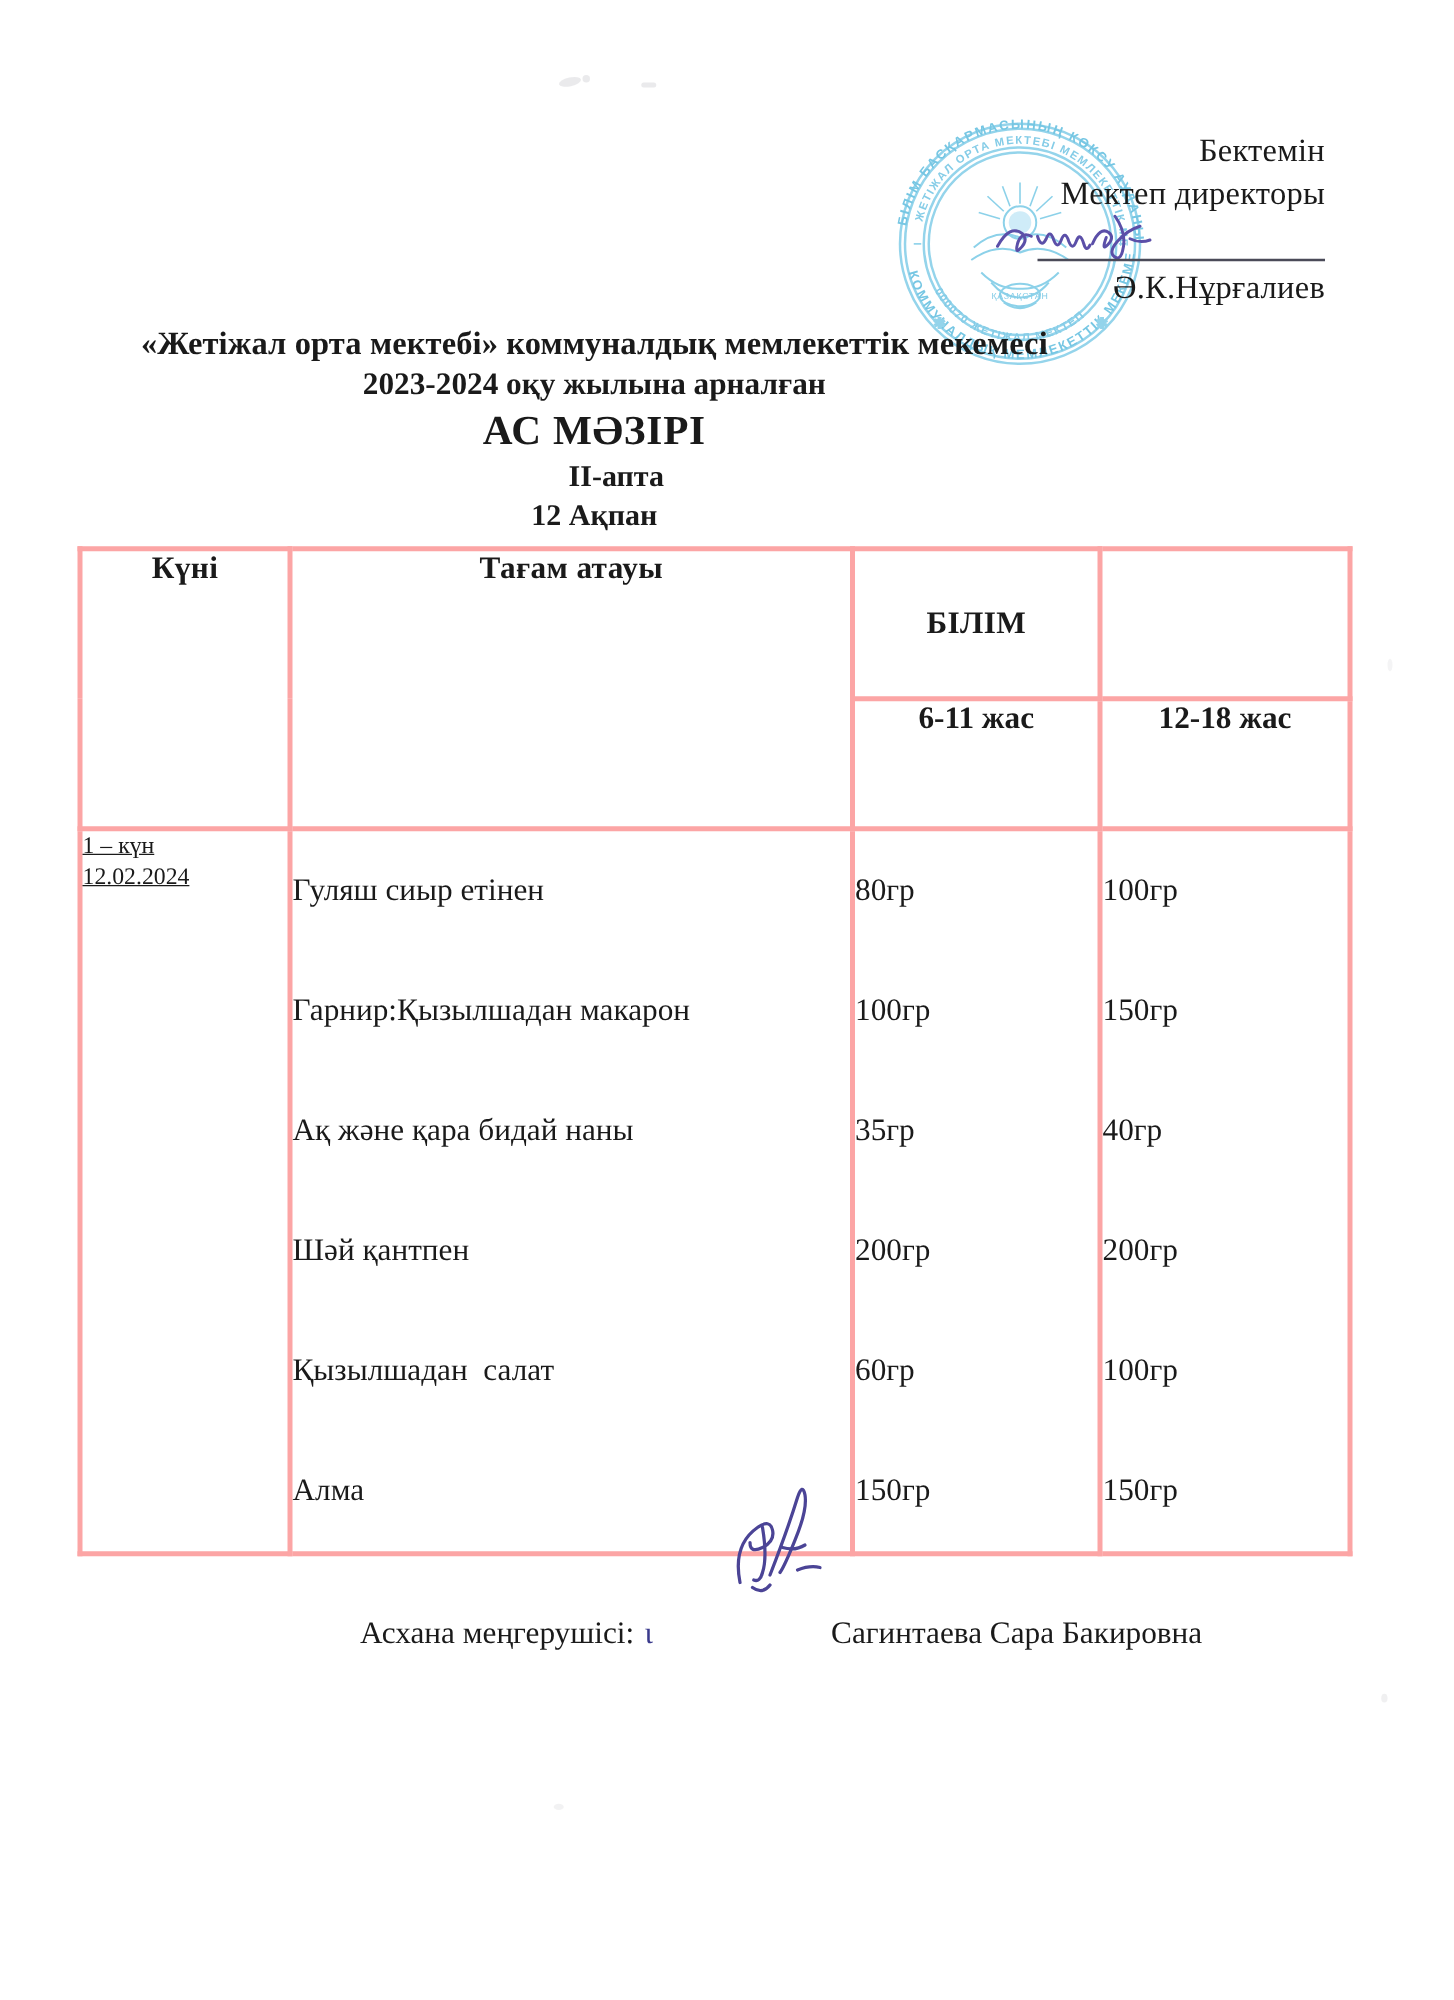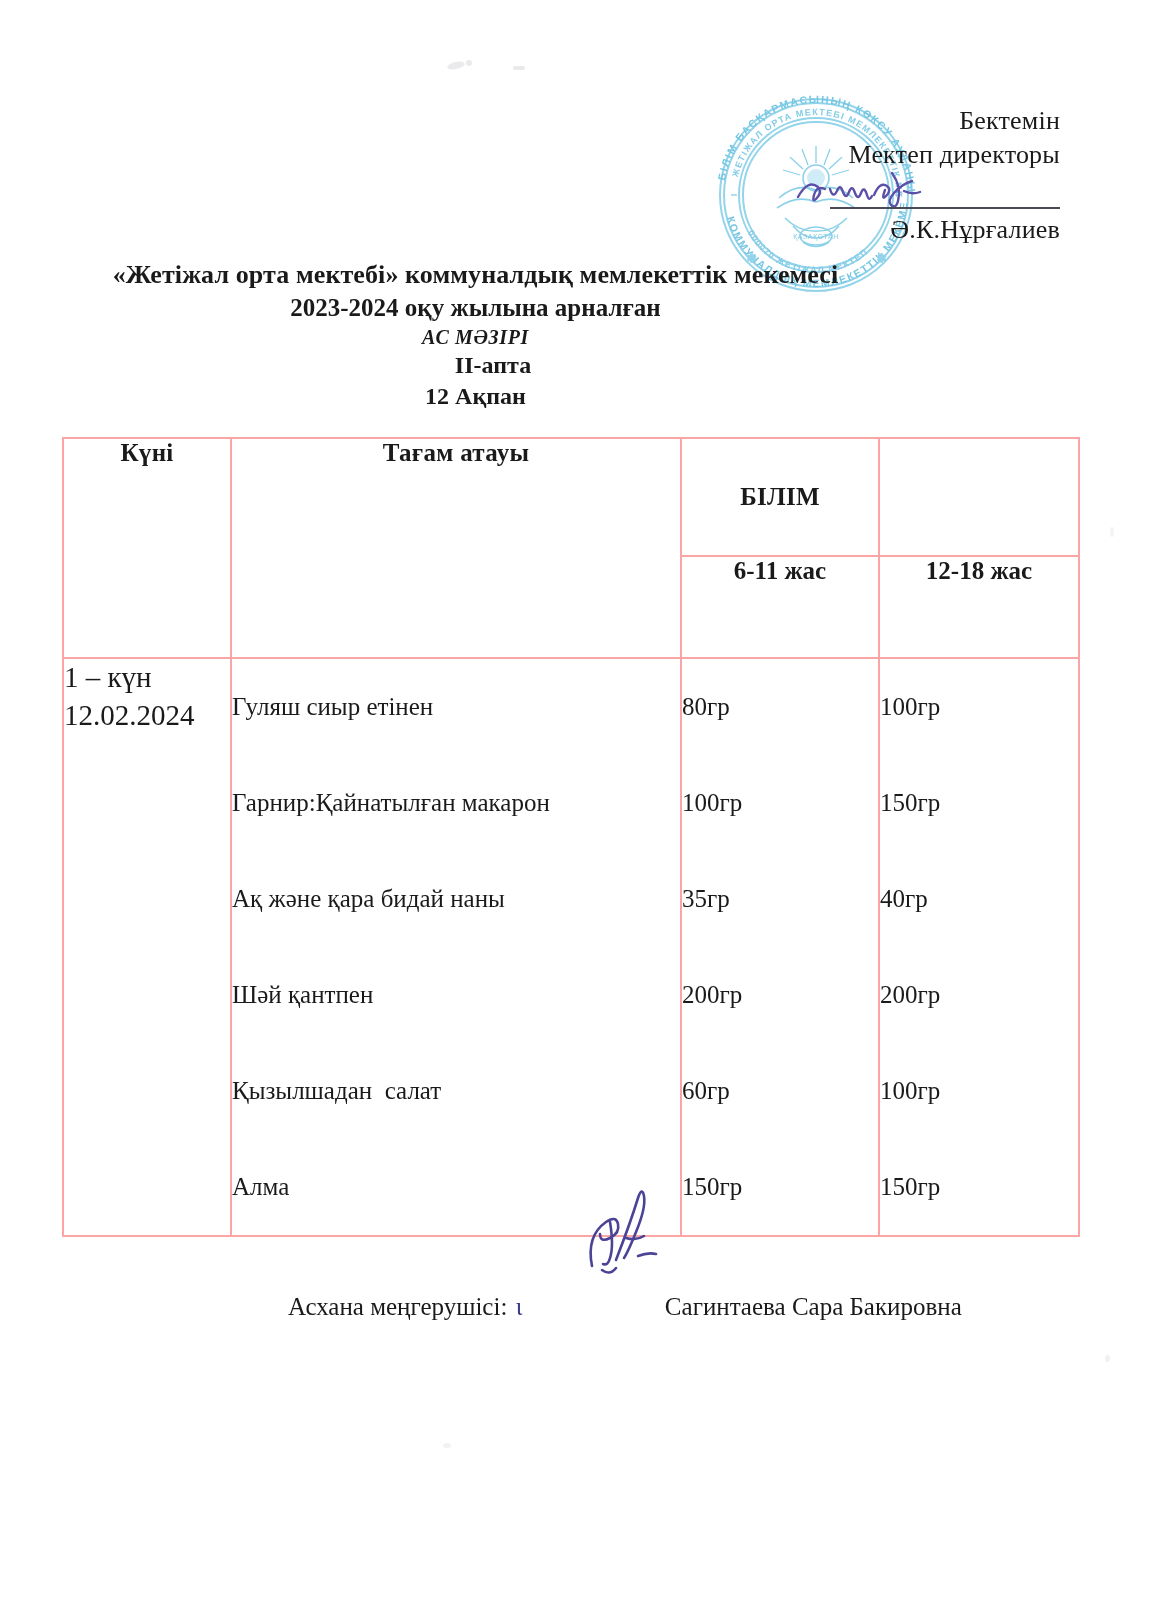--- a/index.html
+++ b/index.html
@@ -81,35 +81,35 @@
     position: absolute;
     left: 0;
     top: 258px;
     width: 951px;
     text-align: center;
     font-weight: bold;
     line-height: 1.30;
   }
   .doc-title .t1 { font-size: 26px; letter-spacing: .1px; }
   .doc-title .t2 { font-size: 25px; }
-  .doc-title .t3 { font-size: 20px; letter-spacing: .6px; font-style: italic; }
+  .doc-title .t3 { font-size: 33px; letter-spacing: .6px; }
   .doc-title .t4 { font-size: 24px; padding-left: 35px; }
   .doc-title .t5 { font-size: 24px; }
 
   
   .menu-table {
     position: absolute;
     left: 62px;
     top: 437px;
     width: 1016px;
     border-collapse: collapse;
     table-layout: fixed;
   }
   .menu-table td, .menu-table th {
-    border: 2px solid #fca5a5;
+    border: 4px solid #fca5a5;
     padding: 0;
     vertical-align: top;
   }
   .col-day   { width: 168px; }
   .col-dish  { width: 450px; }
   .col-a     { width: 198px; }
   .col-b     { width: 200px; }
 
   .th-main {
     height: 116px;
@@ -125,23 +125,24 @@
     text-align: center;
     vertical-align: middle;
     font-weight: bold;
     font-size: 25px;
   }
 
   .day-cell {
     vertical-align: top;
     padding-top: 60px;
     padding-left: 12px;
-    font-size: 29px;
+    font-size: 19px;
     line-height: 1.30;
     white-space: pre-line;
+    text-decoration: underline;
   }
   .dish-cell, .amt-cell {
     padding: 18px 0 22px 12px;
     font-size: 25px;
   }
   .dish-line, .amt-line {
     height: 68px;
     line-height: 40px;
     white-space: pre;
     margin-top: 28px;
@@ -277,21 +278,21 @@
         <th class="th-sub">6-11 жас</th>
         <th class="th-sub">12-18 жас</th>
       </tr>
     </thead>
     <tbody>
       <tr class="body-row">
         <td class="day-cell">1 – күн
 12.02.2024</td>
         <td class="dish-cell">
           <div class="dish-line">Гуляш сиыр етінен</div>
-          <div class="dish-line">Гарнир:Қайнатылған макарон</div>
+          <div class="dish-line">Гарнир:Қызылшадан макарон</div>
           <div class="dish-line">Ақ және қара бидай наны</div>
           <div class="dish-line">Шәй қантпен</div>
           <div class="dish-line">Қызылшадан  салат</div>
           <div class="dish-line">Алма</div>
         </td>
         <td class="amt-cell">
           <div class="amt-line">80гр</div>
           <div class="amt-line">100гр</div>
           <div class="amt-line">35гр</div>
           <div class="amt-line">200гр</div>

